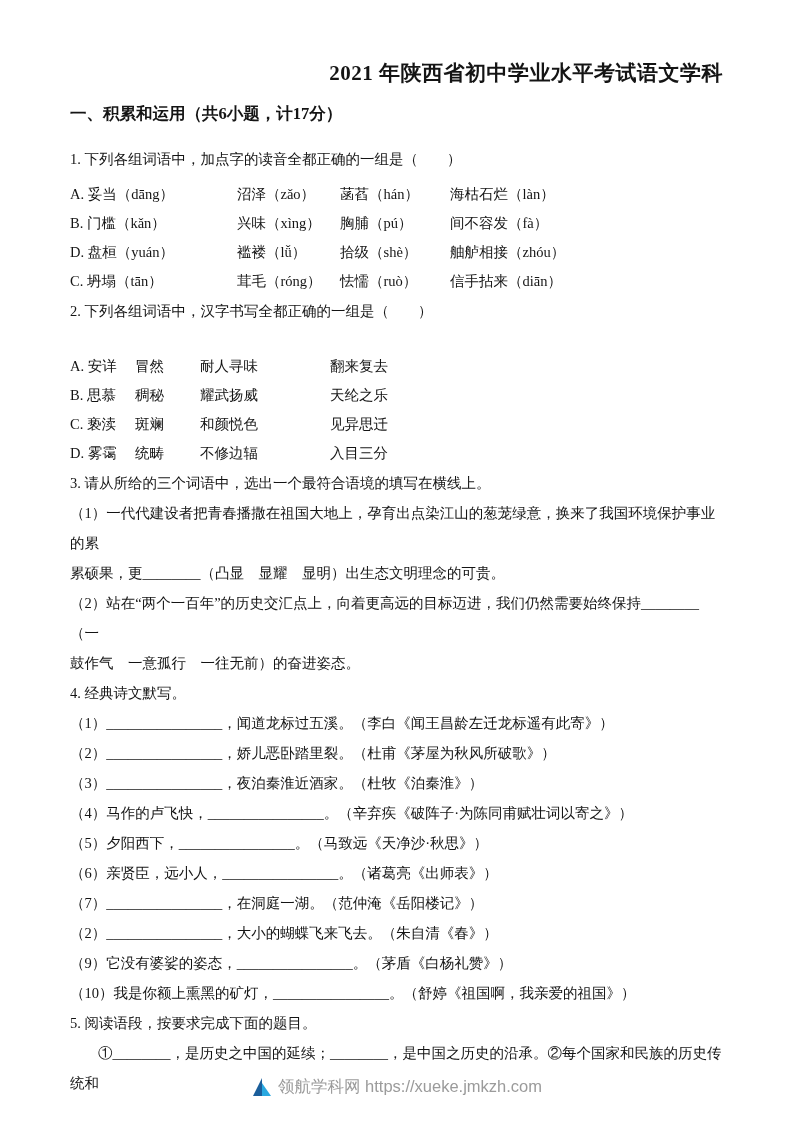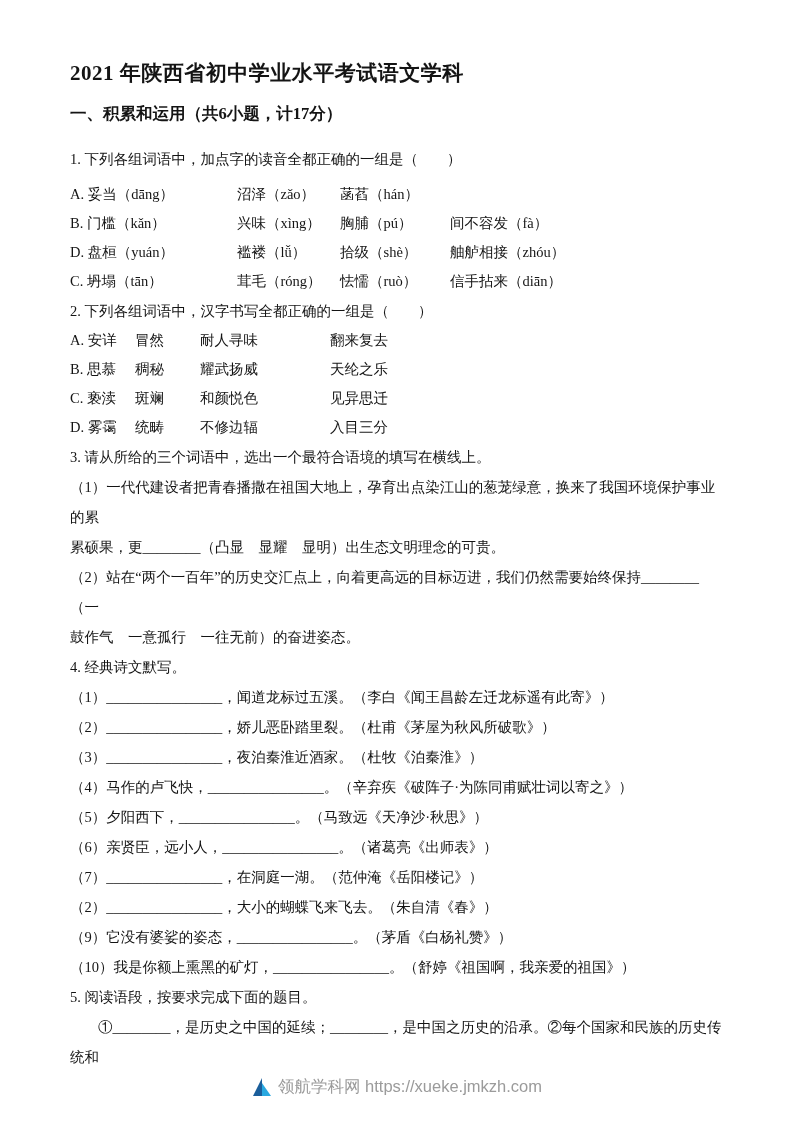--- a/index.html
+++ b/index.html
@@ -11,21 +11,21 @@
     margin: 0 auto;
     background: #ffffff;
     color: #141414;
     font-family: "Liberation Serif", "DejaVu Serif", serif;
     padding: 58px 70px 0 70px;
     overflow: hidden;
   }
   .title {
     font-size: 21px;
     font-weight: 700;
-    text-align: left;
+    text-align: right;
     line-height: 30px;
     margin-bottom: 12px;
     letter-spacing: 0.5px;
   }
   .section-heading {
     font-size: 16.5px;
     font-weight: 700;
     line-height: 28px;
     margin-bottom: 16px;
   }
@@ -34,21 +34,21 @@
     line-height: 30px;
   }
   .opt-row {
     display: grid;
     font-size: 14.5px;
     line-height: 29px;
   }
   .cols-q1 { grid-template-columns: 167px 103px 110px 1fr; }
   .cols-q2 { grid-template-columns: 65px 65px 130px 1fr; }
   .mt6 { margin-top: 6px; }
-  .mt10 { margin-top: 0; }
+  .mt10 { margin-top: 26px; }
   .indent { text-indent: 28px; }
   .footer {
     position: absolute;
     left: 0;
     right: 0;
     bottom: 24px;
     display: flex;
     align-items: center;
     justify-content: center;
     gap: 5px;
@@ -66,20 +66,21 @@
   <h1 class="title">2021 年陕西省初中学业水平考试语文学科</h1>
 
   <h2 class="section-heading">一、积累和运用（共6小题，计17分）</h2>
 
   <div>
     <div class="line">1.  下列各组词语中，加点字的读音全都正确的一组是（　　）</div>
     <div class="opt-row cols-q1 mt6">
       <span class="cell">A. 妥当（dāng）</span>
       <span class="cell">沼泽（zǎo）</span>
       <span class="cell">菡萏（hán）</span>
+      <span class="cell">海枯石烂（làn）</span>
     </div>
     <div class="opt-row cols-q1">
       <span class="cell">B. 门槛（kǎn）</span>
       <span class="cell">兴味（xìng）</span>
       <span class="cell">胸脯（pú）</span>
       <span class="cell">间不容发（fà）</span>
     </div>
     <div class="opt-row cols-q1">
       <span class="cell">D. 盘桓（yuán）</span>
       <span class="cell">褴褛（lǚ）</span>

